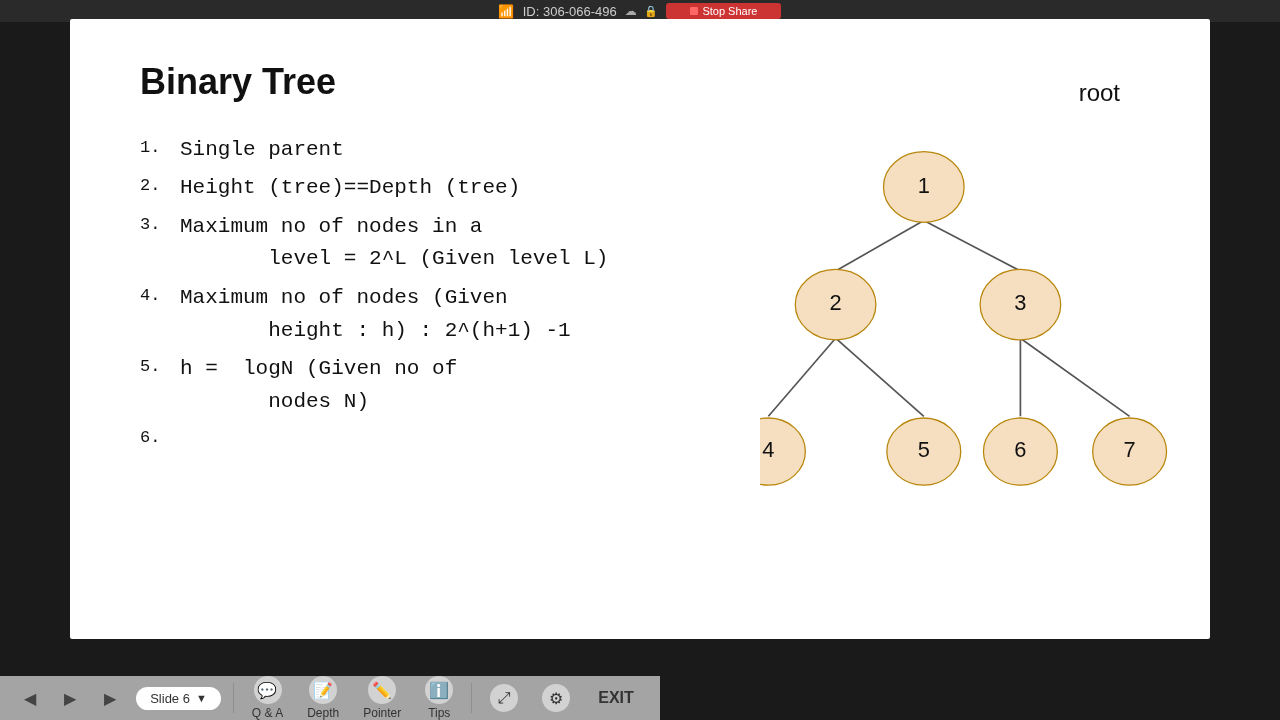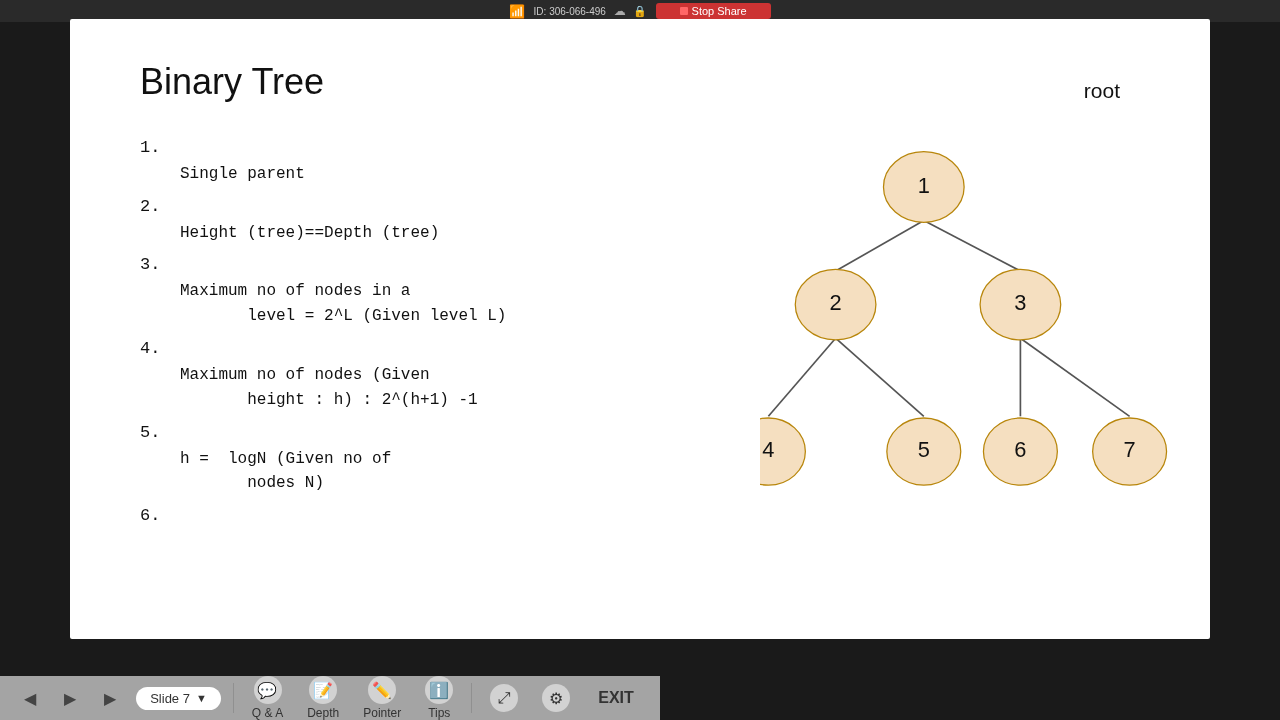--- a/index.html
+++ b/index.html
@@ -27,21 +27,21 @@
       gap: 8px;
       font-size: 11px;
       color: #ccc;
     }
     .signal-icon {
       color: #44cc44;
       font-size: 13px;
     }
     .id-text {
       color: #ccc;
-      font-size: 10px;
+      font-size: 13px;
     }
     .cloud-icon { color: #aaa; font-size: 12px; }
     .lock-icon { color: #aaa; font-size: 11px; }
     .stop-share-btn {
       background: #cc3333;
       color: white;
       border: none;
       padding: 2px 24px;
       border-radius: 3px;
       font-size: 11px;
@@ -76,21 +76,21 @@
     }
 
     
     .slide-left {
       width: 620px;
       flex-shrink: 0;
     }
 
     .slide-title {
       font-size: 36px;
-      font-weight: normal;
+      font-weight: bold;
       color: #111;
       line-height: 1.3;
       margin-bottom: 28px;
     }
 
     .properties-list {
       list-style: none;
       font-family: 'Courier New', Courier, monospace;
       font-size: 17px;
       color: #111;
@@ -104,23 +104,22 @@
     }
 
     .list-num {
       min-width: 40px;
       font-family: 'Courier New', Courier, monospace;
       font-size: 17px;
     }
 
     .list-text {
       font-family: 'Courier New', Courier, monospace;
-      font-size: 16px;
+      font-size: 21px;
       line-height: 1.55;
-      margin-top: 28px;
     }
 
     
     .slide-right {
       flex: 1;
       position: relative;
     }
 
     .tree-diagram {
       position: absolute;
@@ -261,21 +260,21 @@
           <span class="list-text">h =&nbsp; logN (Given no of<br>&nbsp;&nbsp;&nbsp;&nbsp;&nbsp;&nbsp; nodes N)</span>
         </li>
         <li>
           <span class="list-num">6.</span>
         </li>
       </ul>
     </div>
 
     <div class="slide-right">
 
-      <div style="position:absolute; top: 20px; right: 60px; font-size:21px; color:#111; font-family: Arial, sans-serif;">root</div>
+      <div style="position:absolute; top: 20px; right: 60px; font-size:24px; color:#111; font-family: Arial, sans-serif;">root</div>
 
       <svg class="tree-diagram" viewBox="0 0 500 500" xmlns="http://www.w3.org/2000/svg">
 
         <line x1="195" y1="115" x2="90" y2="175" stroke="#555" stroke-width="2"></line>
 
         <line x1="195" y1="115" x2="310" y2="175" stroke="#555" stroke-width="2"></line>
 
         <line x1="90" y1="255" x2="10" y2="348" stroke="#555" stroke-width="2"></line>
 
         <line x1="90" y1="255" x2="195" y2="348" stroke="#555" stroke-width="2"></line>
@@ -309,21 +308,21 @@
 
   </div>
 </div>
 
 <div class="bottom-toolbar">
   <button class="nav-btn">◀</button>
   <button class="nav-btn">▶</button>
   <button class="nav-btn">▶</button>
 
   <div class="slide-indicator">
-    <span>Slide 7</span>
+    <span>Slide 6</span>
     <span style="cursor:pointer; font-size:11px;">▼</span>
   </div>
 
   <div class="divider-v"></div>
 
   <button class="toolbar-btn">
     <div class="icon-circle">💬</div>
     <span class="btn-label">Q &amp; A</span>
   </button>
 

